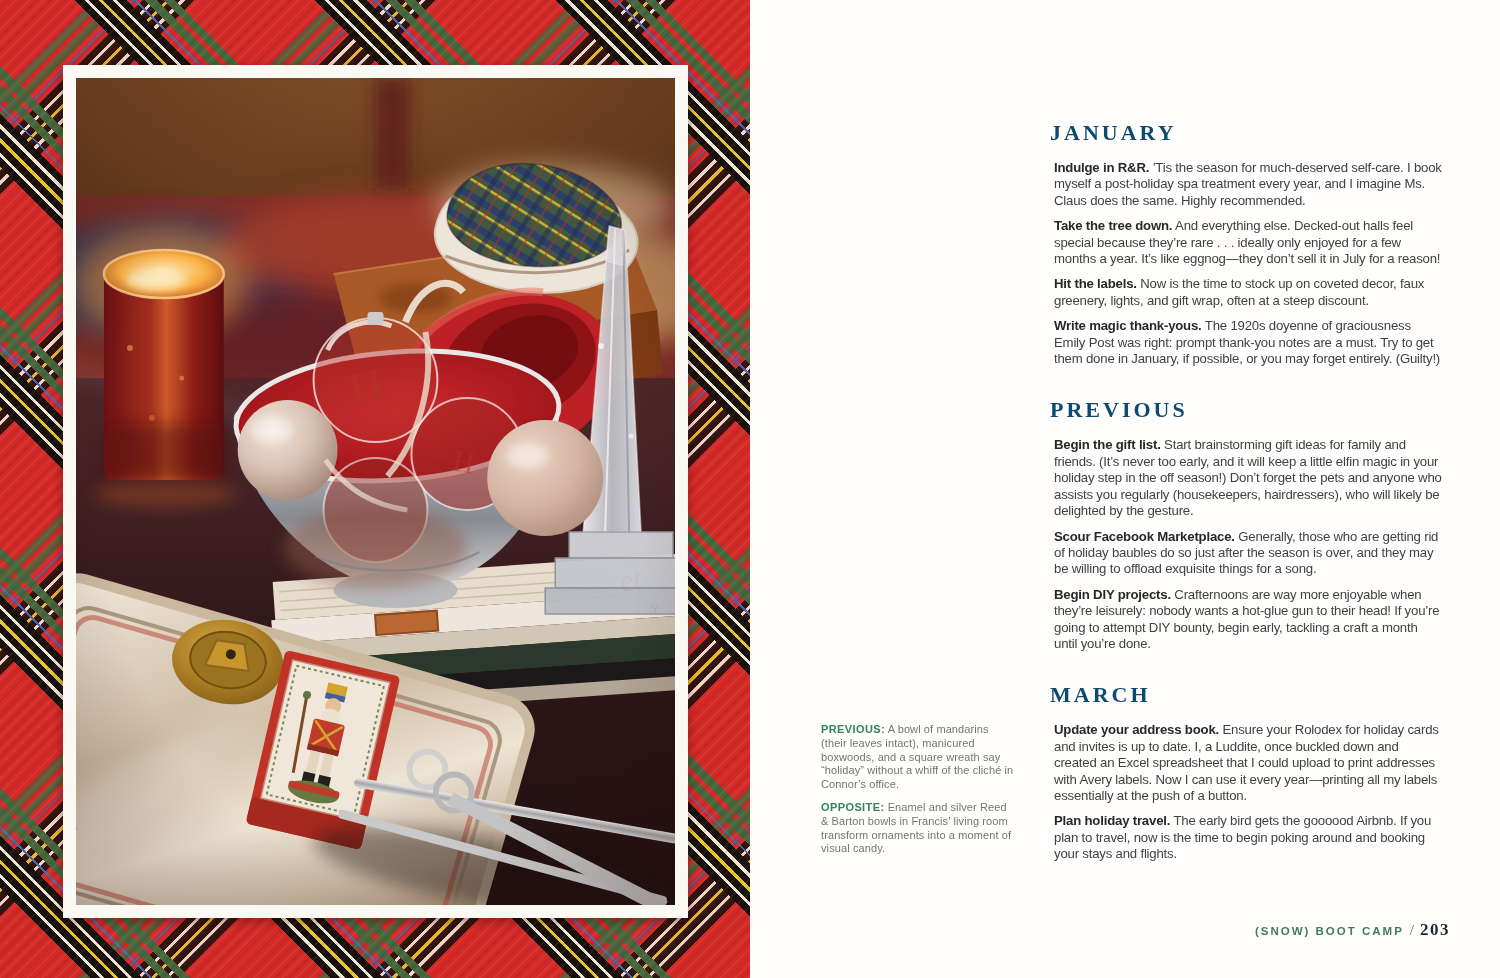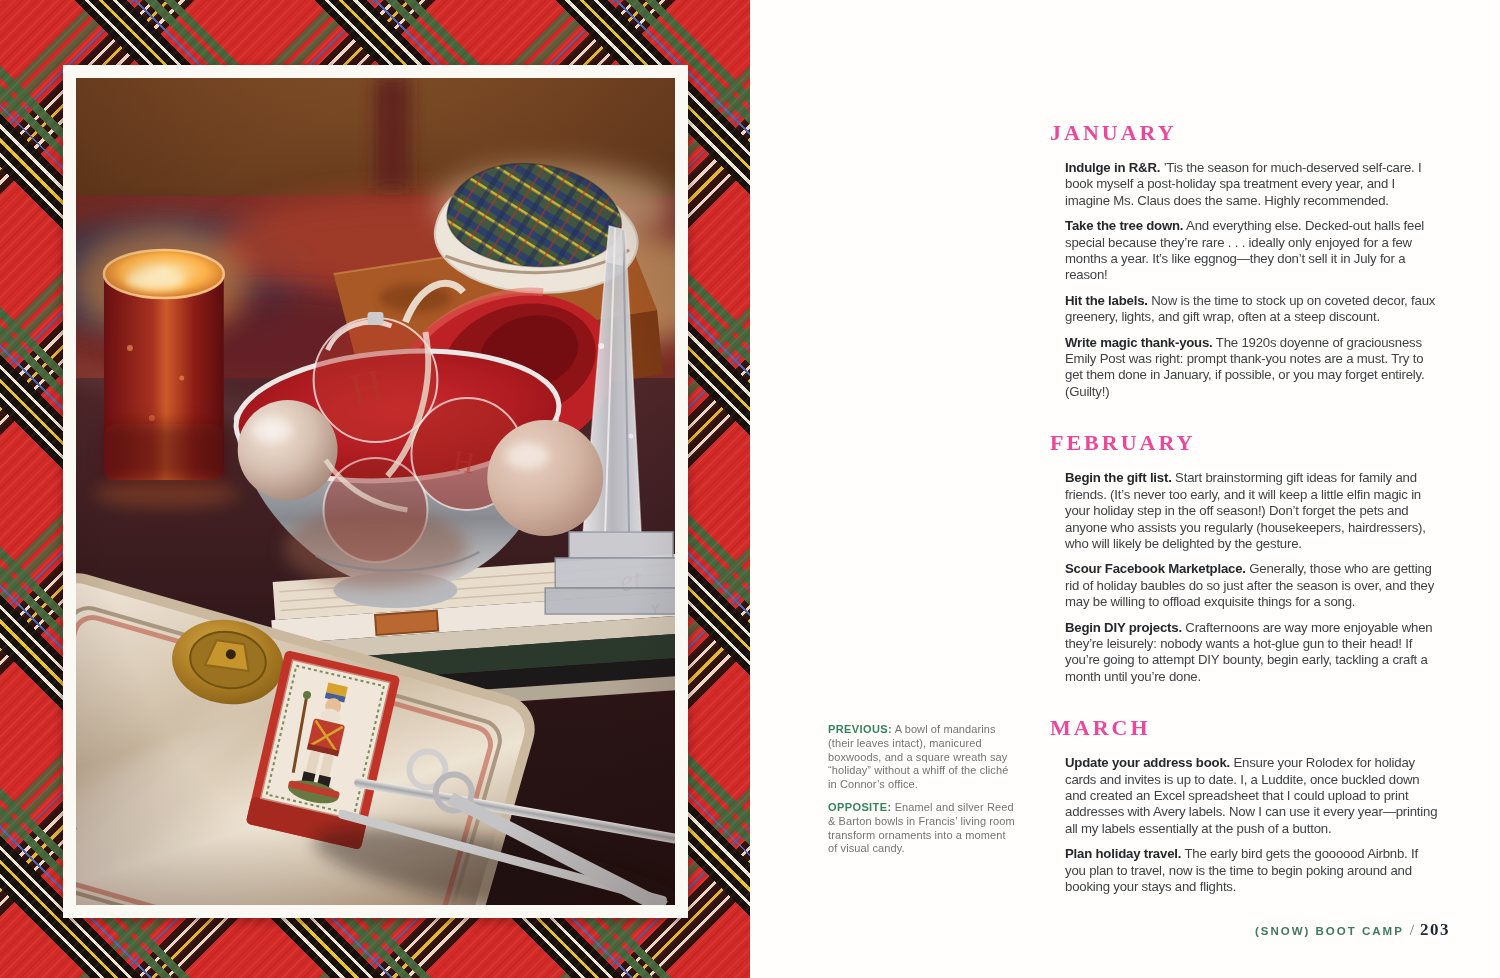--- a/index.html
+++ b/index.html
@@ -65,35 +65,35 @@
   .right-page{
     position:absolute;left:750px;top:0;width:750px;height:978px;
     background:#fffefd;
   }
   .main-col{
     position:absolute;left:300px;top:120px;width:392px;
   }
   .month-heading{
     font-family:"Liberation Serif",serif;
     font-size:22px;line-height:25px;font-weight:bold;
-    letter-spacing:3px;color:#ec4899;margin:30px 0 15px 0;
+    letter-spacing:3px;color:#0c4a6e;margin:30px 0 15px 0;
   }
   .month-heading:first-child{margin-top:0;}
   .entry{
     font-size:13.2px;line-height:16.4px;letter-spacing:-.2px;
-    color:#3f4245;margin:0 0 9px 15px;
+    color:#3f4245;margin:0 0 9px 4px;
   }
   .entry b{color:#26292c;}
 
   .captions{
     position:absolute;left:63px;top:723px;width:204px;
   }
   .caption{
     font-size:11px;line-height:13.8px;color:#72756f;
-    margin:0 0 9px 15px;letter-spacing:.1px;
+    margin:0 0 9px 8px;letter-spacing:.1px;
   }
   .caption b{color:#35835f;letter-spacing:.4px;}
 
   .folio{
     position:absolute;right:50px;top:920px;
     display:flex;align-items:baseline;gap:6px;white-space:nowrap;
   }
   .folio-chapter{
     font-size:11.5px;font-weight:bold;letter-spacing:2px;color:#3f7a60;
   }
@@ -384,21 +384,21 @@
     </p>
     <p class="entry">
       <b>Hit the labels.</b>
       <span>Now is the time to stock up on coveted decor, faux greenery, lights, and gift wrap, often at a steep discount.</span>
     </p>
     <p class="entry">
       <b>Write magic thank-yous.</b>
       <span>The 1920s doyenne of graciousness Emily Post was right: prompt thank-you notes are a must. Try to get them done in January, if possible, or you may forget entirely. (Guilty!)</span>
     </p>
 
-    <h2 class="month-heading">FEBRUARY</h2>
+    <h2 class="month-heading">PREVIOUS</h2>
     <p class="entry">
       <b>Begin the gift list.</b>
       <span>Start brainstorming gift ideas for family and friends. (It’s never too early, and it will keep a little elfin magic in your holiday step in the off season!) Don’t forget the pets and anyone who assists you regularly (housekeepers, hairdressers), who will likely be delighted by the gesture.</span>
     </p>
     <p class="entry">
       <b>Scour Facebook Marketplace.</b>
       <span>Generally, those who are getting rid of holiday baubles do so just after the season is over, and they may be willing to offload exquisite things for a song.</span>
     </p>
     <p class="entry">
       <b>Begin DIY projects.</b>

